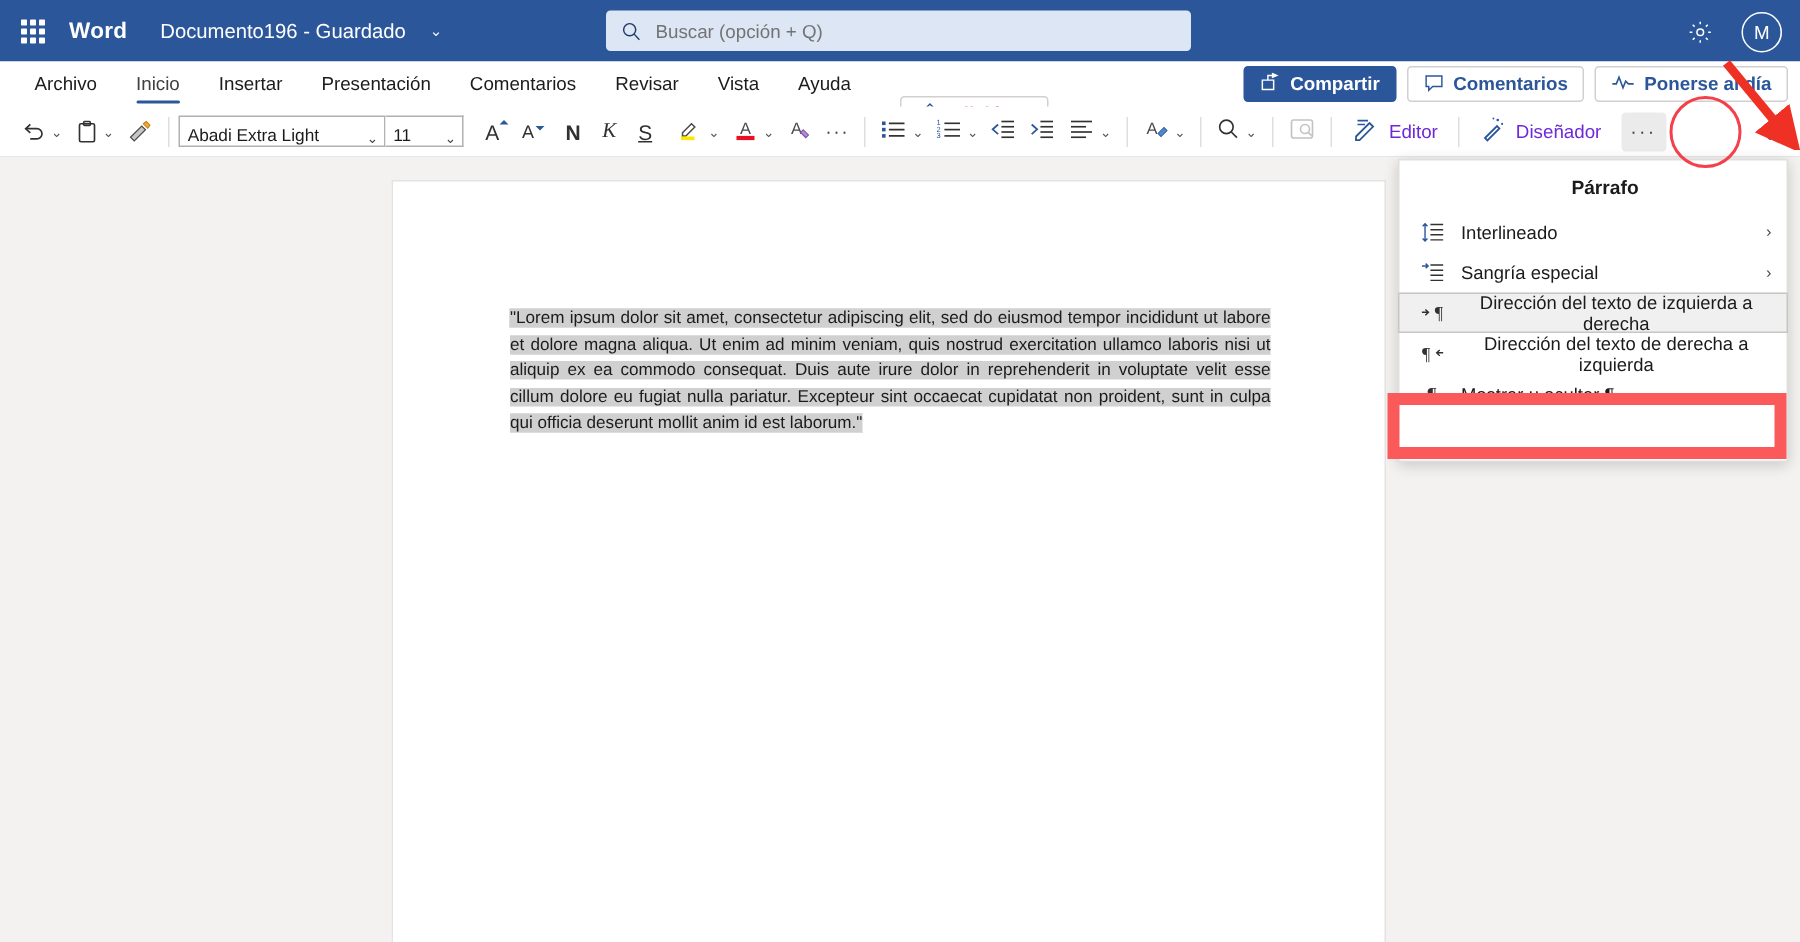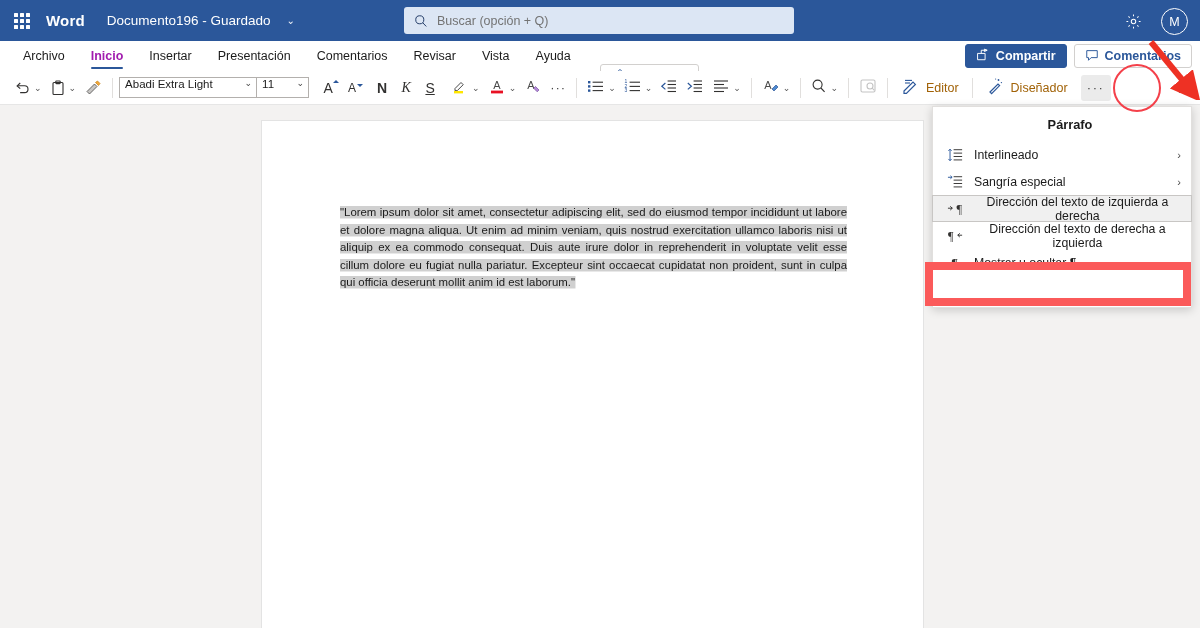--- a/index.html
+++ b/index.html
@@ -71,21 +71,21 @@
     background: #ffffff;
     display: flex; align-items: center;
   }
   .rtab {
     font-size: 12.5px; color: #1b1b1b;
     padding: 0 13px; height: 30px;
     display: flex; align-items: center; cursor: pointer;
     position: relative; white-space: nowrap;
   }
   .rtab:first-child { margin-left: 10px; }
-  .rtab.active { color: #a21caf; font-weight: bold; }
+  .rtab.active { color: #404040; font-weight: normal; }
   .rtab.active::after {
     content: ""; position: absolute; left: 13px; right: 13px; bottom: 2px;
     height: 2.4px; background: #2b579a; border-radius: 2px;
   }
   .edit-mode-btn {
     position: absolute; left: 600px; top: 3px;
     height: 24px; padding: 0 9px;
     border: 1px solid #d2d0ce; border-radius: 3px;
     background: #fff; color: #b91c1c; font-size: 12.5px; font-weight: bold;
     display: flex; align-items: center; gap: 6px; cursor: pointer; margin-top: 20px;
@@ -120,28 +120,28 @@
     padding: 0 4px; border-radius: 3px; cursor: pointer;
     font-size: 13px; color: #323130;
   }
   .tb.txt { font-size: 14px; }
   .tb .chev { font-size: 9px; color: #555; margin-left: 3px; }
   .tbsep {
     width: 1px; height: 20px; background: #e1dfdd; margin: 0 6px;
   }
   .font-select {
     height: 21px; border: 1px solid #b3b0ad; background: #fff;
-    display: flex; align-items: flex-start; cursor: pointer;
+    display: flex; align-items: flex-end; cursor: pointer;
     font-size: 11.5px; color: #1b1b1b; padding: 0 4px 0 5px;
     white-space: nowrap;
   }
   .font-select .chev { font-size: 9px; color: #444; margin-left: 5px; }
   .font-name { width: 138px; }
   .font-size { width: 52px; border-left: none; justify-content: space-between;}
-  .tb-label { font-size: 12.5px; color: #a16207; margin-left: 5px; }
+  .tb-label { font-size: 12.5px; color: #6d28d9; margin-left: 5px; }
   .tb.wide { padding: 0 7px; gap: 2px;}
 
   
   .docarea {
     position: absolute; top: 105px; left: 0;
     width: 1200px; height: 523px;
     background: #f3f2f1;
     overflow: hidden;
   }
   .page {
@@ -292,20 +292,28 @@
         <span>Compartir</span>
       </div>
       <div class="tr-btn">
         <span>
           <svg width="14" height="14" viewBox="0 0 16 16">
             <path d="M2 3h12v8H7l-3 3v-3H2z" fill="none" stroke="#2b579a" stroke-width="1.1"></path>
           </svg>
         </span>
         <span>Comentarios</span>
       </div>
+      <div class="tr-btn">
+        <span>
+          <svg width="16" height="12" viewBox="0 0 18 12">
+            <polyline points="1,7 4,7 6,2 9,10 11,5 13,7 17,7" fill="none" stroke="#2b579a" stroke-width="1.2"></polyline>
+          </svg>
+        </span>
+        <span>Ponerse al día</span>
+      </div>
     </div>
   </div>
 
   <div class="toolbar">
     <div style="width:10px"></div>
 
     <div class="tb">
       <svg width="17" height="17" viewBox="0 0 18 18">
         <path d="M4 7.2h7.2a3.6 3.6 0 010 7.2H6.5" fill="none" stroke="#323130" stroke-width="1.2"></path>
         <path d="M6.6 4.2L3.3 7.3l3.3 2.9" fill="none" stroke="#323130" stroke-width="1.2"></path>

